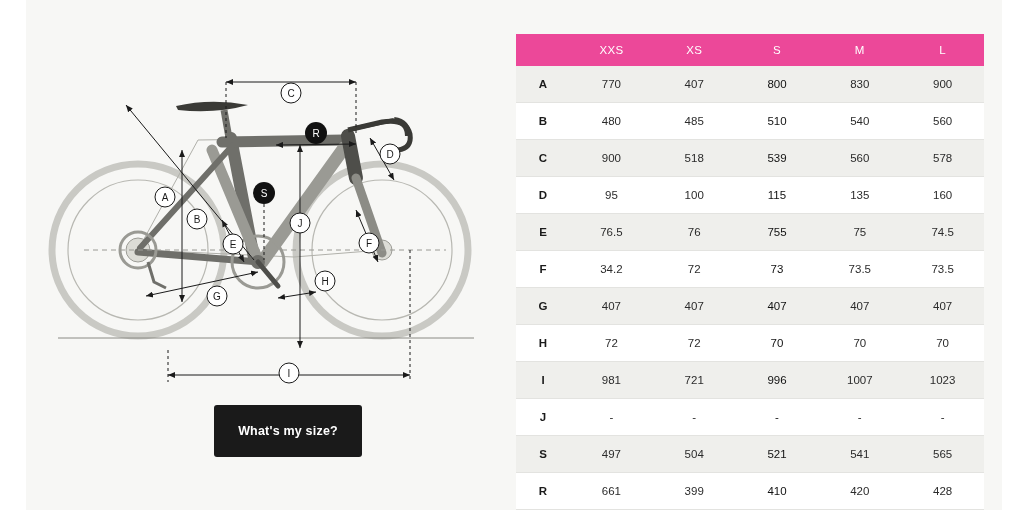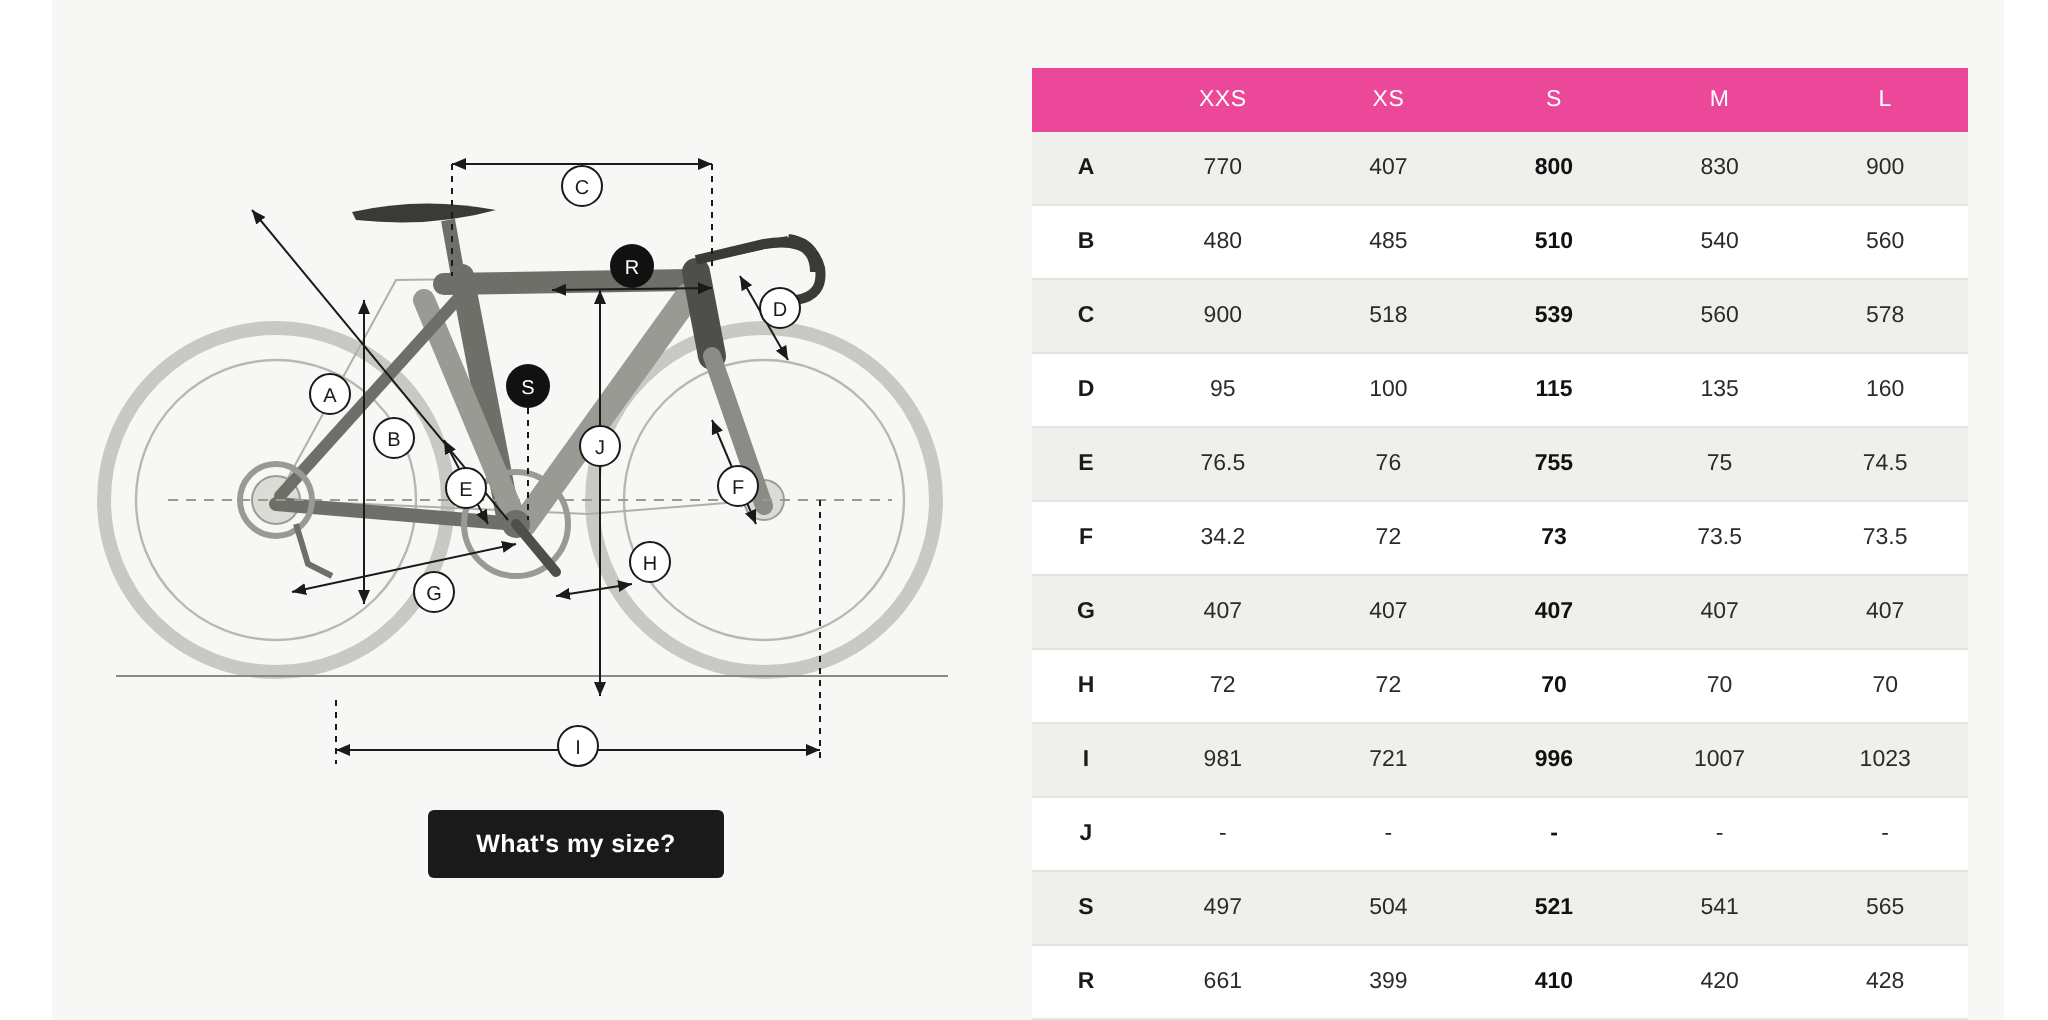--- a/index.html
+++ b/index.html
@@ -45,21 +45,21 @@
   .diagram-svg {
     position: absolute;
     left: 0;
     top: 10px;
   }
   .size-button {
     position: absolute;
     left: 188px;
     top: 405px;
     width: 148px;
-    height: 34px;
+    height: 52px;
     background: #1a1a1a;
     color: #ffffff;
     border: none;
     border-radius: 3px;
     font-family: "Liberation Sans", sans-serif;
     font-size: 12.5px;
     font-weight: bold;
     letter-spacing: 0.2px;
     cursor: pointer;
   }
@@ -101,21 +101,21 @@
   table.geo tbody tr:nth-child(even) td {
     background: #ffffff;
   }
   table.geo tbody td.rowhead {
     font-weight: bold;
     color: #1a1a1a;
     text-align: center;
     width: 52px;
   }
   table.geo tbody td.highlight {
-    font-weight: bold;
+    font-weight: normal;
     color: #111111;
   }
 
   
   text {
     font-family: "Liberation Sans", sans-serif;
   }
 </style>
 </head>
 <body>

